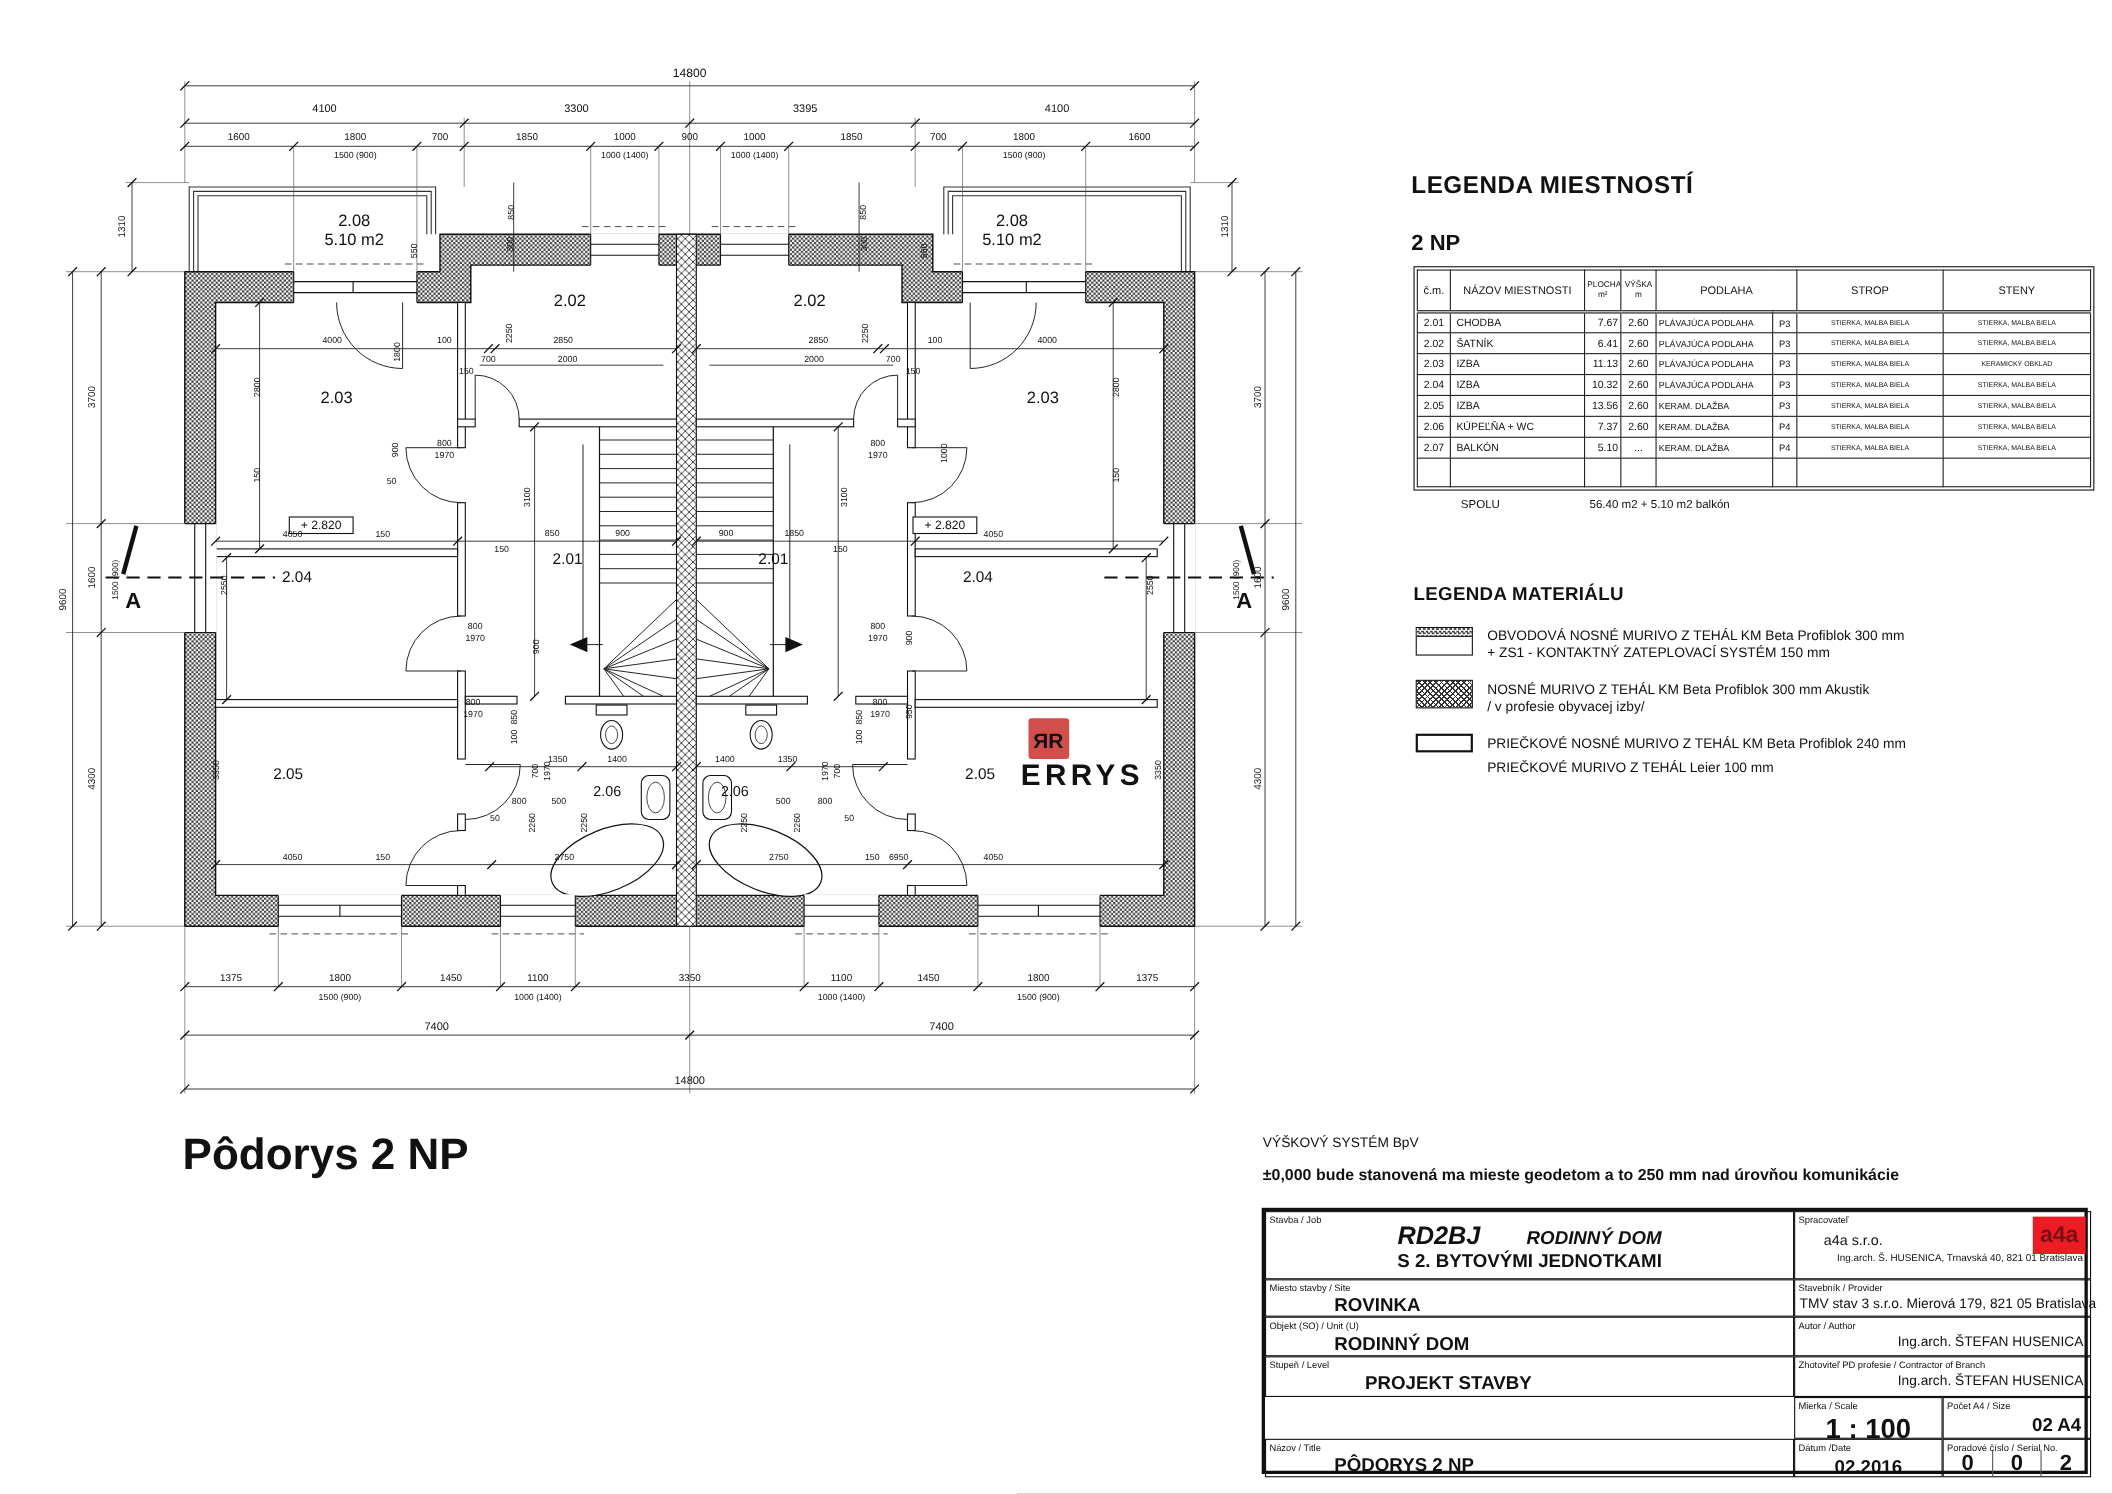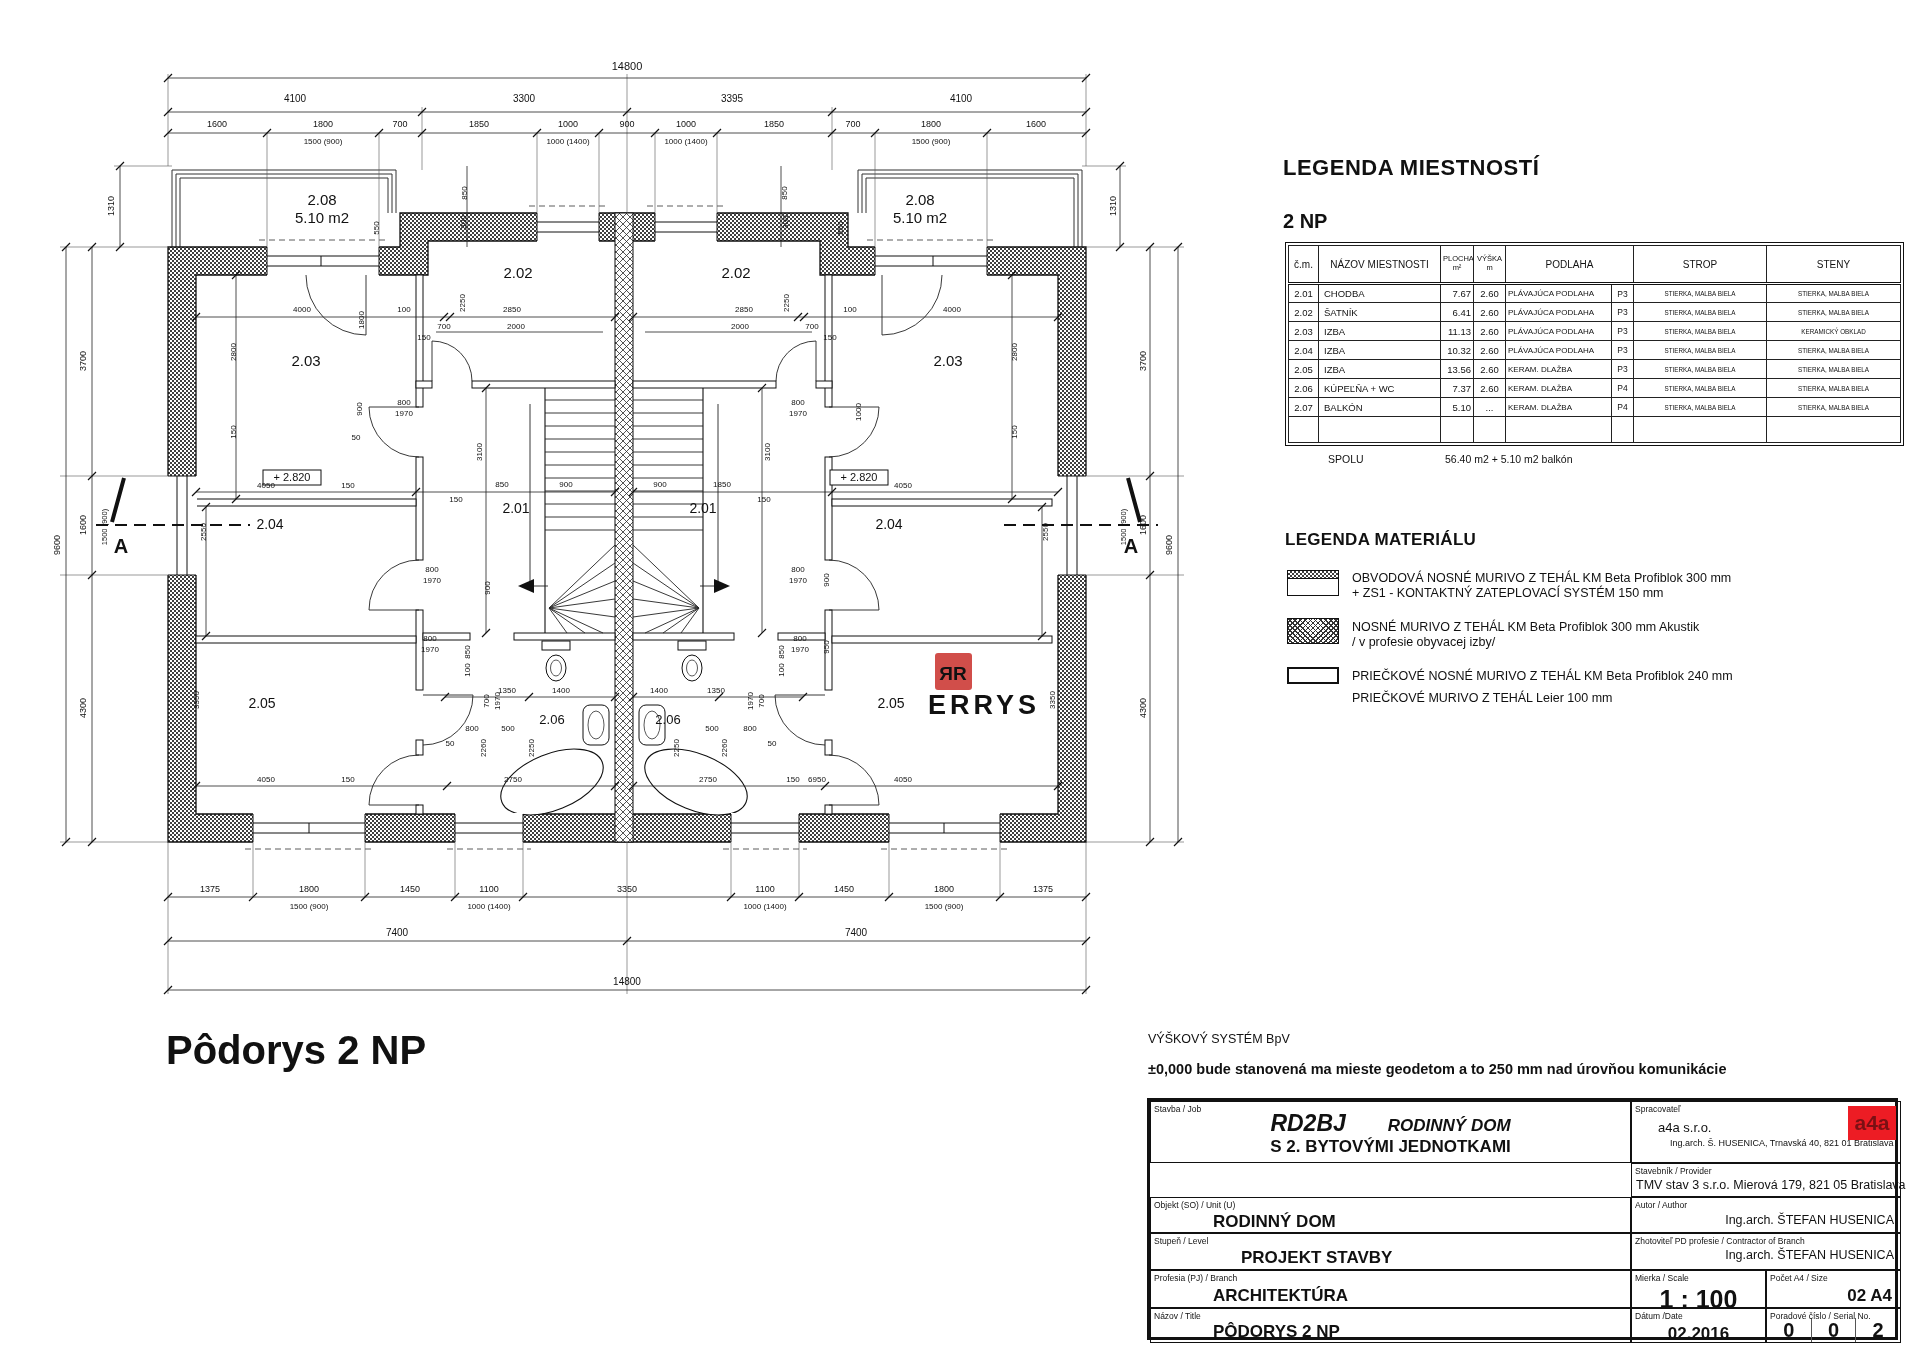--- a/index.html
+++ b/index.html
@@ -547,31 +547,31 @@
   <div class="abs" id="tblock">
 
     <div class="cell" style="left:0;top:0;width:481px;height:62px;">
       <span class="cl">Stavba / Job</span>
       <div style="display:flex;justify-content:center;align-items:baseline;gap:42px;margin-top:8px;font-style:italic;">
         <span class="bigv" style="font-size:23px;">RD2BJ</span>
         <span class="bigv" style="font-size:17px;">RODINNÝ DOM</span>
       </div>
       <div class="bigv" style="text-align:center;font-size:17px;">S 2. BYTOVÝMI JEDNOTKAMI</div>
     </div>
+    <div class="cell" style="left:0;top:62px;width:481px;height:34px;">
+      <span class="cl">Miesto stavby / Site</span>
+      <div class="bigv" style="font-size:17px;padding:13px 0 0 62px;">ROVINKA</div>
+    </div>
     <div class="cell" style="left:0;top:96px;width:481px;height:36px;">
       <span class="cl">Objekt (SO) / Unit (U)</span>
       <div class="bigv" style="font-size:17px;padding:14px 0 0 62px;">RODINNÝ DOM</div>
     </div>
     <div class="cell" style="left:0;top:132px;width:481px;height:37px;">
       <span class="cl">Stupeň / Level</span>
       <div class="bigv" style="font-size:17px;padding:14px 0 0 90px;">PROJEKT STAVBY</div>
-    </div>
-    <div class="cell" style="left:0;top:169px;width:481px;height:38px;">
-      <span class="cl">Profesia (PJ) / Branch</span>
-      <div class="bigv" style="font-size:17px;padding:15px 0 0 62px;">ARCHITEKTÚRA</div>
     </div>
     <div class="cell" style="left:0;top:207px;width:481px;height:35px;">
       <span class="cl">Názov / Title</span>
       <div class="bigv" style="font-size:17px;padding:13px 0 0 62px;">PÔDORYS 2 NP</div>
     </div>
 
     <div class="cell" style="left:481px;top:0;width:270px;height:62px;">
       <span class="cl">Spracovateľ</span>
       <div style="font-size:13px;padding:18px 0 0 26px;">a4a s.r.o.</div>
       <div style="font-size:9px;padding:3px 0 0 38px;white-space:nowrap;">Ing.arch. Š. HUSENICA, Trnavská 40, 821 01 Bratislava</div>

